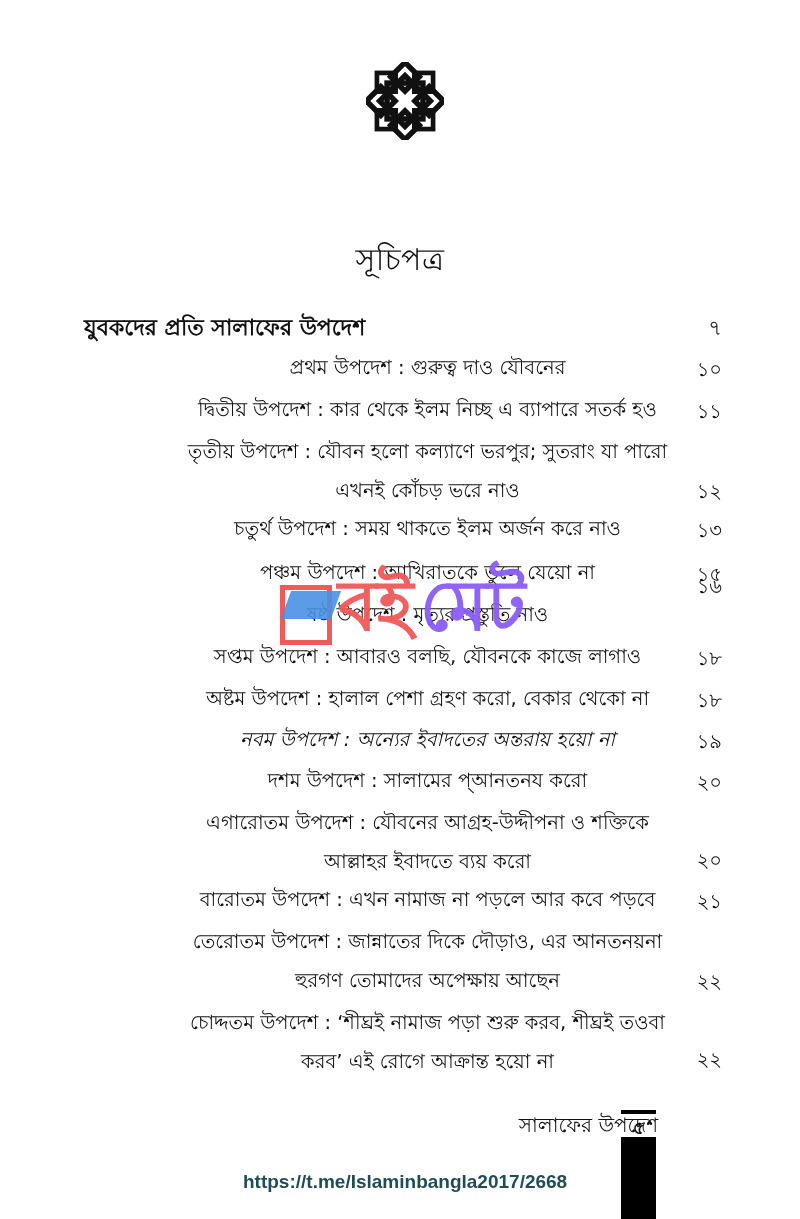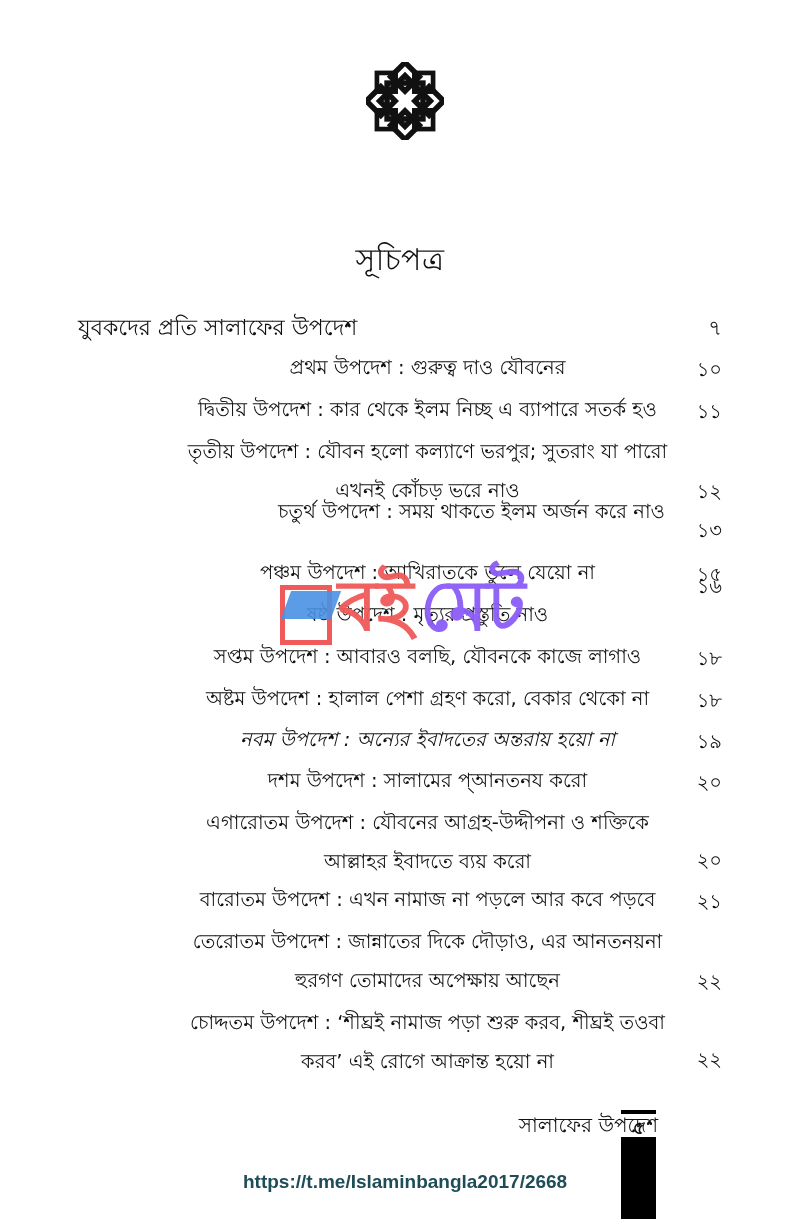--- a/index.html
+++ b/index.html
@@ -4,21 +4,21 @@
 <style>
   html, body { margin:0; padding:0; background:#ffffff; }
   body { width:800px; height:1219px; position:relative; overflow:hidden;
          font-family:"DejaVu Sans", "Liberation Sans", sans-serif; color:#111; }
   .ornament { position:absolute; left:366px; top:62px; width:78px; height:78px; }
   .title { position:absolute; left:0; width:800px; top:236px; text-align:center;
            font-size:30px; font-weight:normal; letter-spacing:0.5px; }
   .toc { position:absolute; left:0; top:0; width:800px; }
   .entry { position:absolute; font-size:19.5px; line-height:39px; }
   .entry .text { display:block; }
-  .entry.main { left:78px; width:640px; font-size:22px; font-weight:normal; }
+  .entry.main { left:84px; width:640px; font-size:22px; font-weight:bold; }
   .entry.sub { left:125px; width:605px;text-align:center; }
   .page { position:absolute; right:78px; font-size:19.5px; text-align:right; }
   .main-page { font-size:21px; }
   .watermark { position:absolute; left:280px; top:565px; width:250px; height:95px; }
   .wm-box { position:absolute; left:0; top:20px; width:52px; height:60px; border:5px solid #f05a5a; box-sizing:border-box; }
   .wm-book { position:absolute; left:6px; top:26px; width:50px; height:28px; background:#4a90e2; transform:skewX(-20deg); opacity:.9; }
   .wm-text1 { position:absolute; left:58px; top:6px; font-size:70px; font-weight:bold; color:#f05a5a; line-height:70px; opacity:.95;}
   .wm-text2 { position:absolute; left:140px; top:6px; font-size:70px; font-weight:bold; color:#8b5cf6; line-height:70px; opacity:.95;}
   .wm-url { position:absolute; left:10px; top:64px; font-size:25px; font-weight:bold; color:#f05a5a; opacity:.85; letter-spacing:.5px; }
   .footer-title { position:absolute; right:142px; top:1110px; font-size:20px; }
@@ -64,21 +64,21 @@
     <span class="text">দ্বিতীয় উপদেশ : কার থেকে ইলম নিচ্ছ এ ব্যাপারে সতর্ক হও</span>
   </div>
   <div class="page" style="top:397px;">১১</div>
 
   <div class="entry sub" style="top:432px;">
     <span class="text">তৃতীয় উপদেশ : যৌবন হলো কল্যাণে ভরপুর; সুতরাং যা পারো</span>
     <span class="text">এখনই কোঁচড় ভরে নাও</span>
   </div>
   <div class="page" style="top:477px;">১২</div>
 
-  <div class="entry sub" style="top:492px;margin-left:44px;">
+  <div class="entry sub" style="top:509px;">
     <span class="text">চতুর্থ উপদেশ : সময় থাকতে ইলম অর্জন করে নাও</span>
   </div>
   <div class="page" style="top:516px;">১৩</div>
 
   <div class="entry sub" style="top:553px;">
     <span class="text">পঞ্চম উপদেশ : আখিরাতকে ভুলে যেয়ো না</span>
   </div>
   <div class="page" style="top:560px;">১৫</div>
 
   <div class="entry sub" style="top:595px;">

